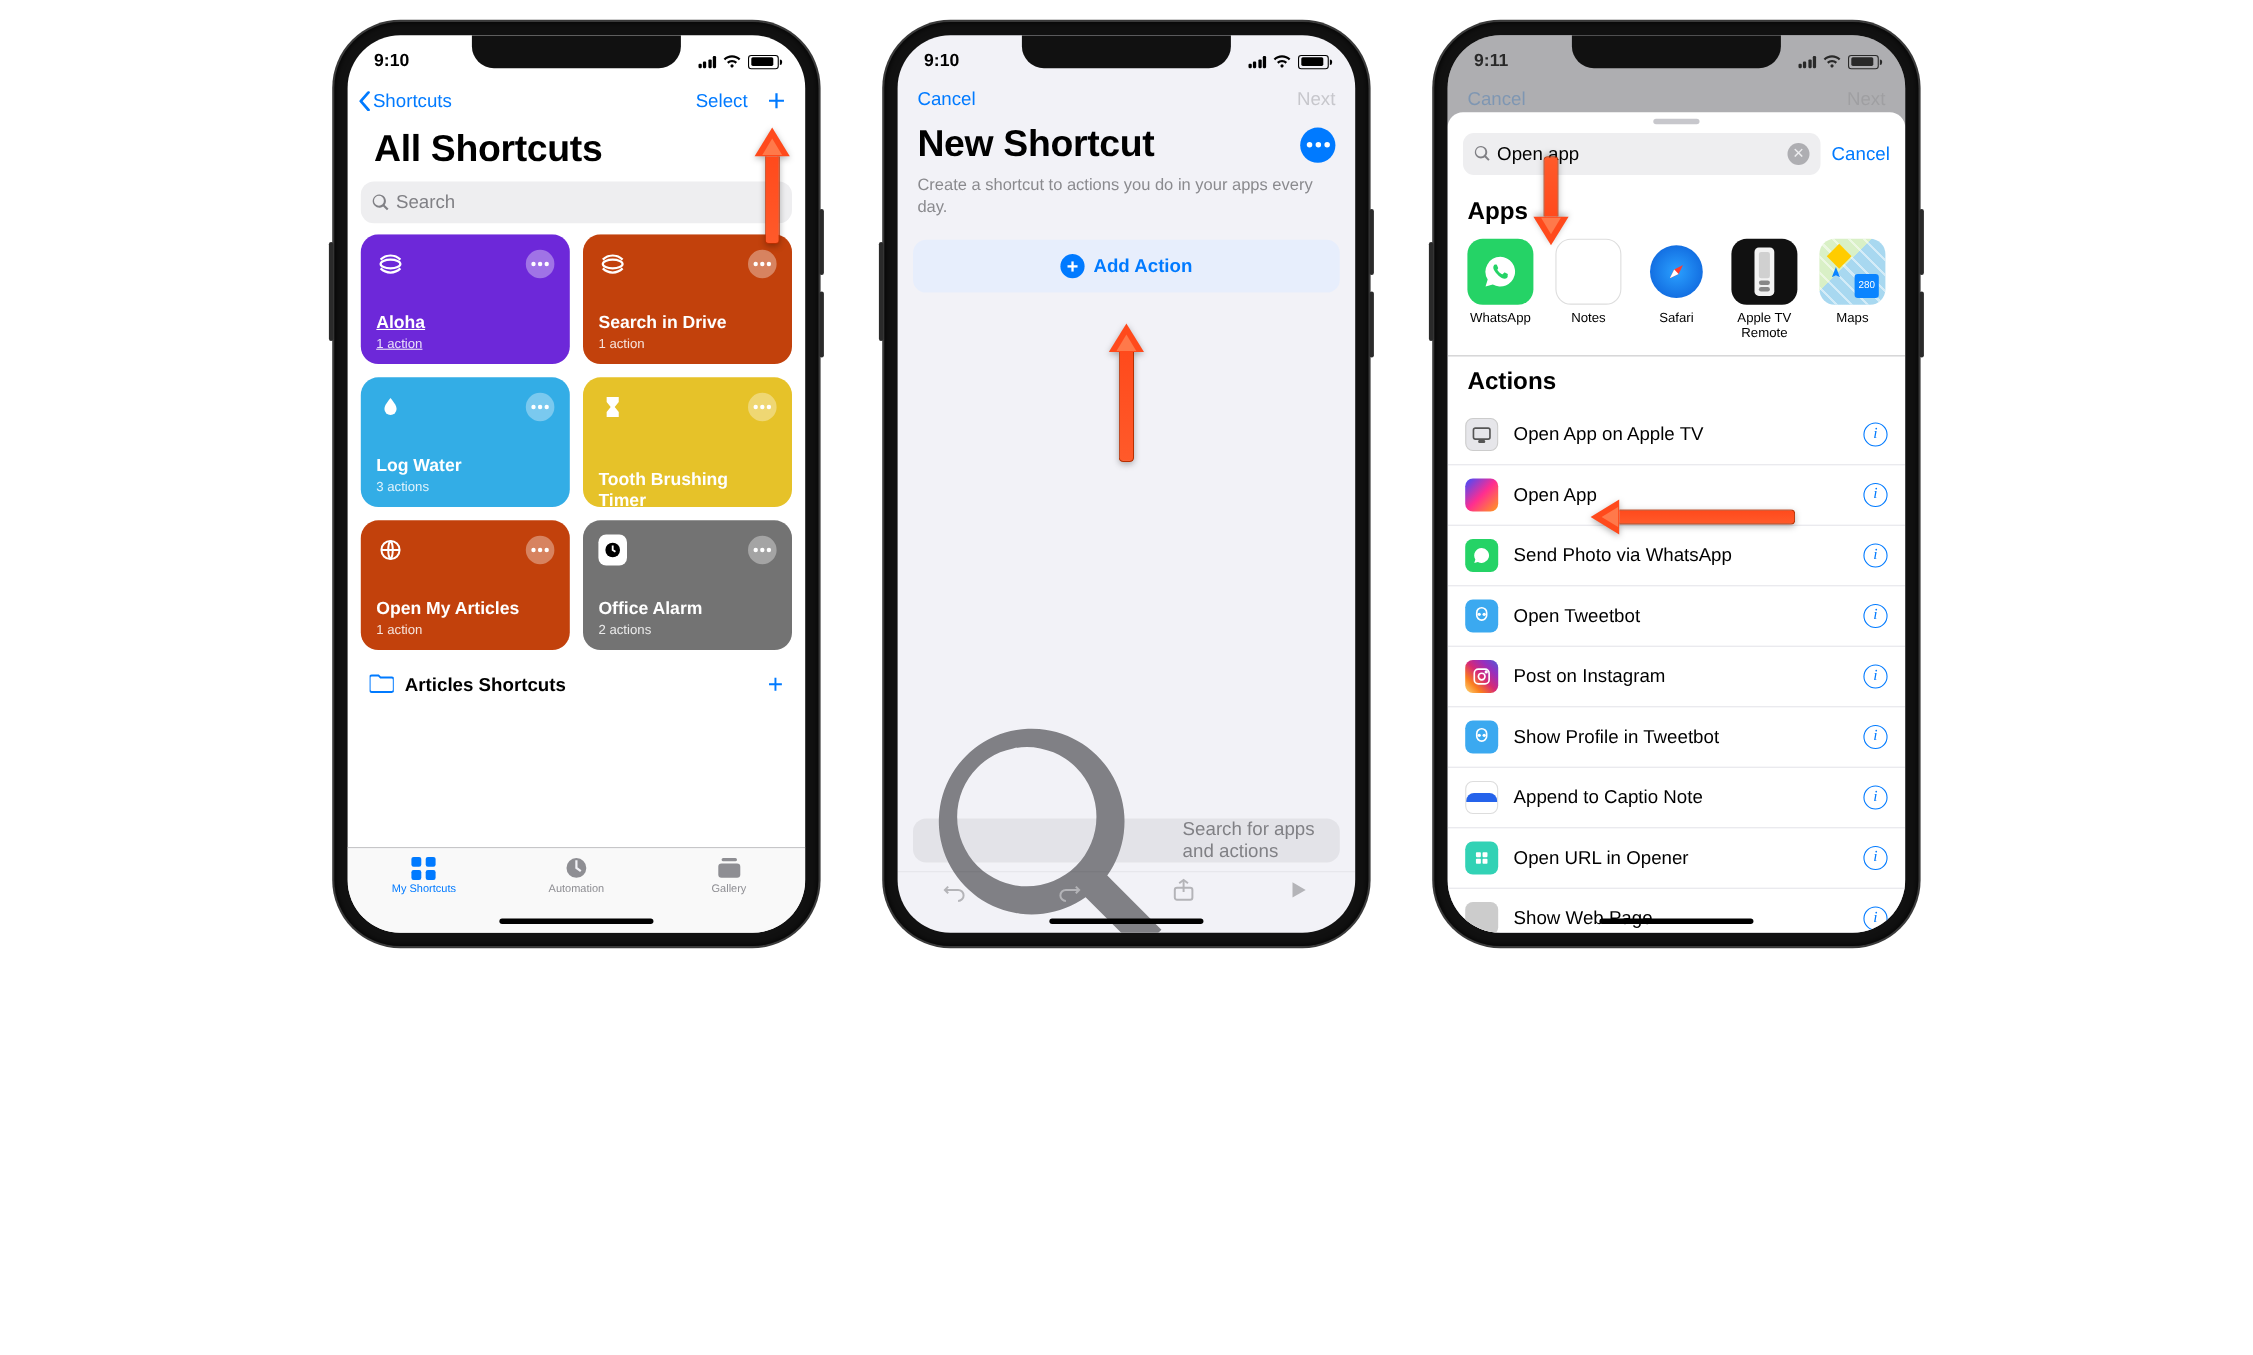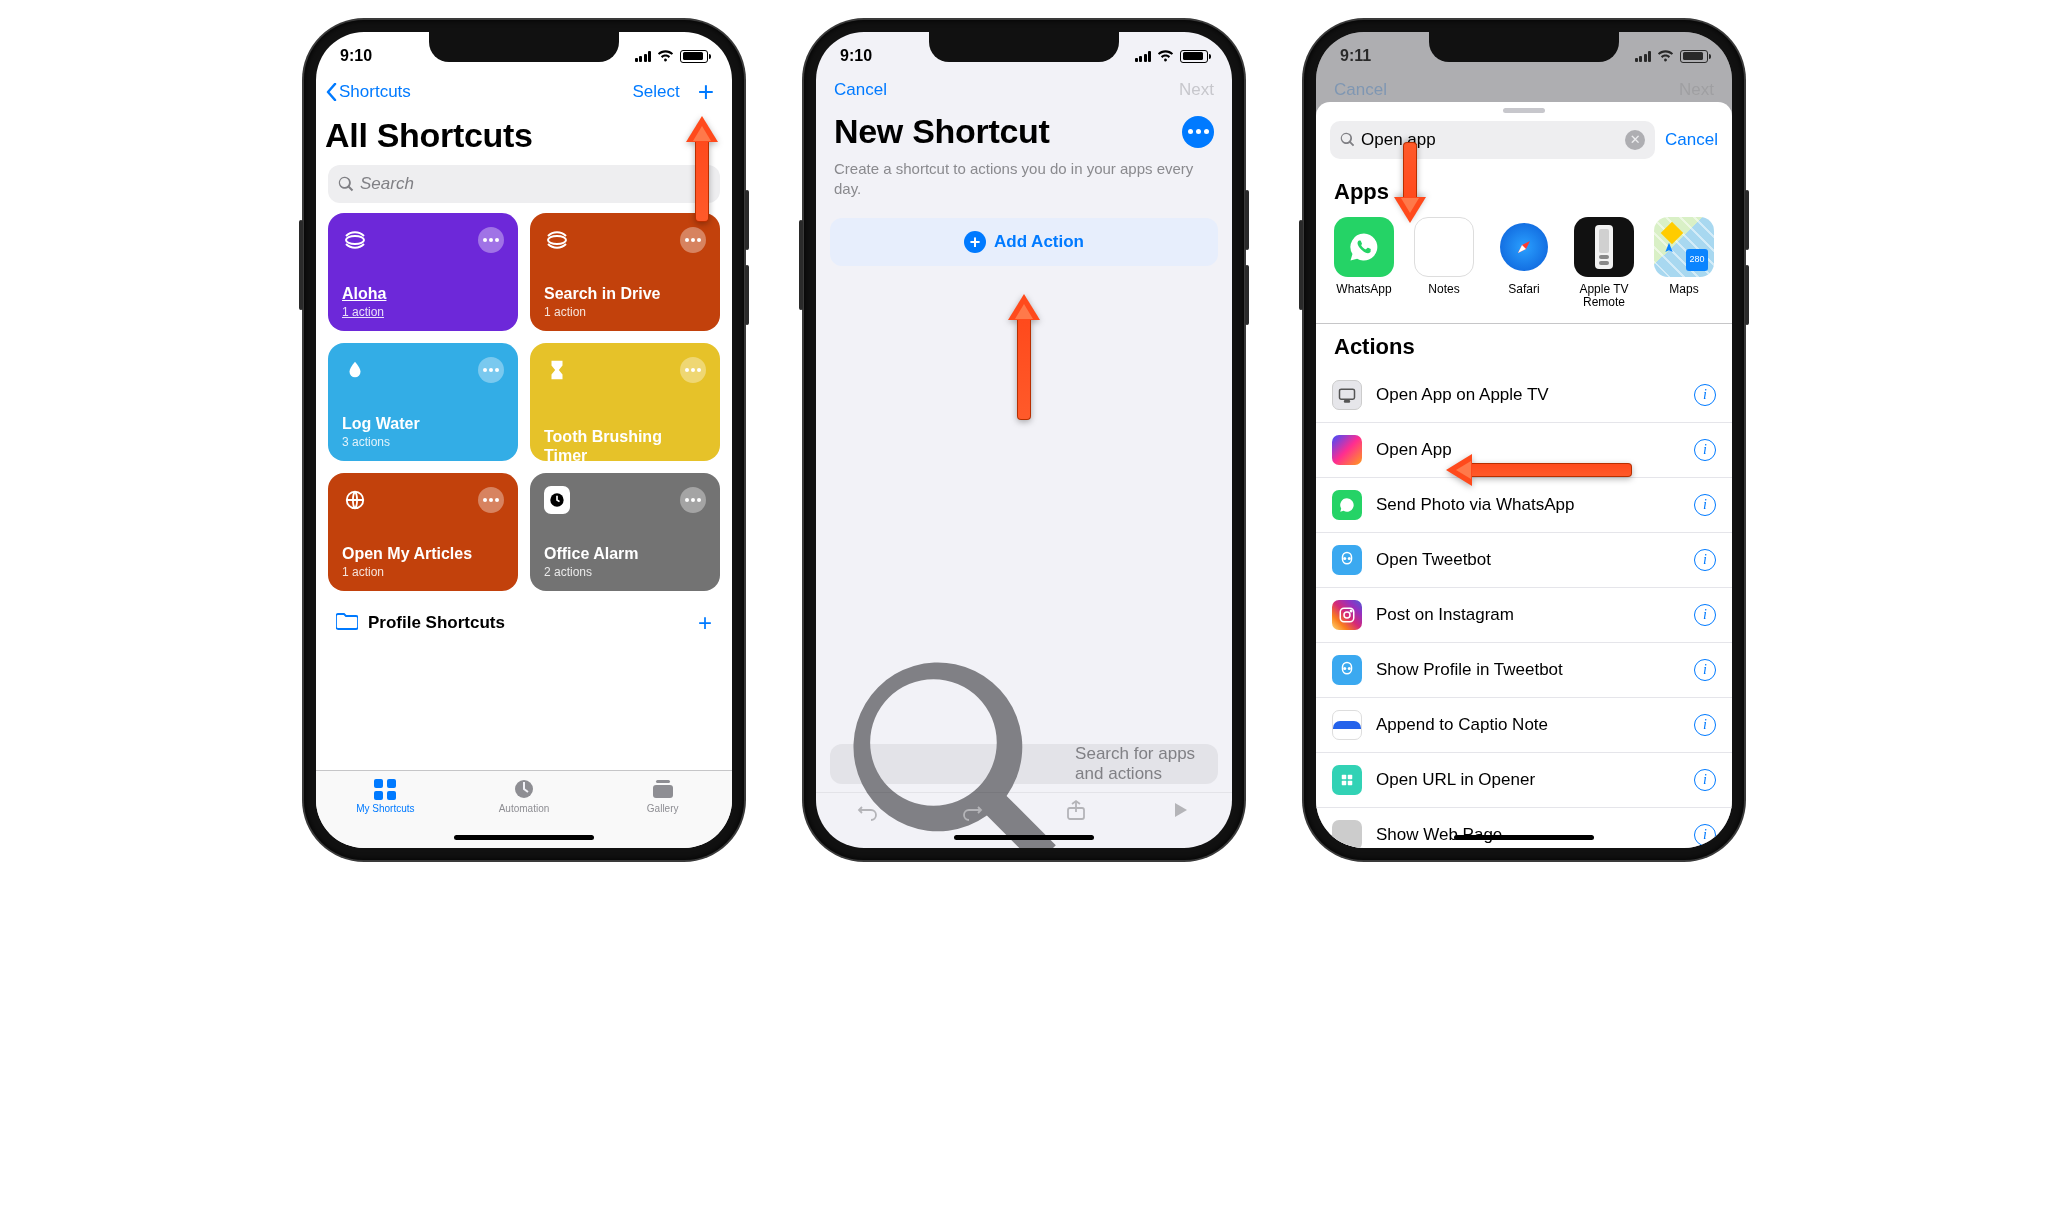--- a/index.html
+++ b/index.html
@@ -35,22 +35,22 @@
   .battery { width: 28px; height: 13px; border: 1.5px solid #000; border-radius: 3px; position: relative; }
   .battery::after { content: ""; position: absolute; right: -4px; top: 3px; width: 2.5px; height: 5px; background: #000; border-radius: 0 2px 2px 0; }
   .battery .fill { position: absolute; left: 1.5px; top: 1.5px; bottom: 1.5px; width: 80%; background: #000; border-radius: 1.5px; }
 
   
   .nav1 { display: flex; justify-content: space-between; align-items: center; padding: 6px 18px 6px 10px; color: #007aff; font-size: 17px; }
   .nav1 .back { display: flex; align-items: center; gap: 2px; }
   .nav1 .right { display: flex; align-items: center; gap: 18px; }
   .chev-left { display:inline-block; width: 11px; height: 18px; }
   .plus-icon { font-size: 28px; font-weight: 300; line-height: 1; color: #007aff; }
-  .h1 { font-size: 34px; font-weight: 700; padding: 4px 9px 10px; letter-spacing: -0.3px; }
-  .searchbar { margin: 0 12px 10px; background: #eeeef0; border-radius: 12px; height: 38px; display: flex; align-items: center; padding: 0 10px; color: #808085; font-size: 17px; gap: 6px; font-style: italic; }
+  .h1 { font-size: 34px; font-weight: 700; padding: 4px 24px 10px; letter-spacing: -0.3px; }
+  .searchbar { margin: 0 12px 10px; background: #eeeef0; border-radius: 12px; height: 38px; display: flex; align-items: center; padding: 0 10px; color: #808085; font-size: 17px; gap: 6px; }
   .searchbar svg { width: 16px; height: 16px; fill: #808085; }
   .scroll1 { flex: 1; overflow: hidden; padding: 0 12px; }
   .grid { display: grid; grid-template-columns: 1fr 1fr; gap: 12px; }
   .tile {
     border-radius: 16px; padding: 14px 14px 12px; color: #fff; height: 118px; position: relative;
     display: flex; flex-direction: column; justify-content: space-between;
   }
   .tile .top { display: flex; justify-content: space-between; align-items: flex-start; }
   .tile-icon { width: 26px; height: 26px; display:flex; align-items:center; justify-content:center; }
   .dots { width: 26px; height: 26px; background: rgba(255,255,255,0.35); border-radius: 50%; display: flex; align-items: center; justify-content: center; gap: 2px; }
@@ -294,21 +294,21 @@
             </div>
           </div>
         </div>
 
       <div class="folder-row">
         <span class="folder-icon">
           <svg width="22" height="18" viewBox="0 0 22 18">
               <path d="M2 2h6l2 2h10a2 2 0 0 1 2 2v9a2 2 0 0 1-2 2H2a2 2 0 0 1-2-2V4a2 2 0 0 1 2-2z" fill="none" stroke="#007aff" stroke-width="1.8"></path>
             </svg>
         </span>
-        <span>Profile Shortcuts</span>
+        <span>Articles Shortcuts</span>
         <span class="folder-plus">+</span>
       </div>
 
     </div>
 
     <div class="tabbar">
       <div class="tab active">
         <svg viewBox="0 0 26 24" fill="currentColor">
             <rect x="2" y="2" width="9" height="9" rx="2"></rect>
             <rect x="15" y="2" width="9" height="9" rx="2"></rect>

